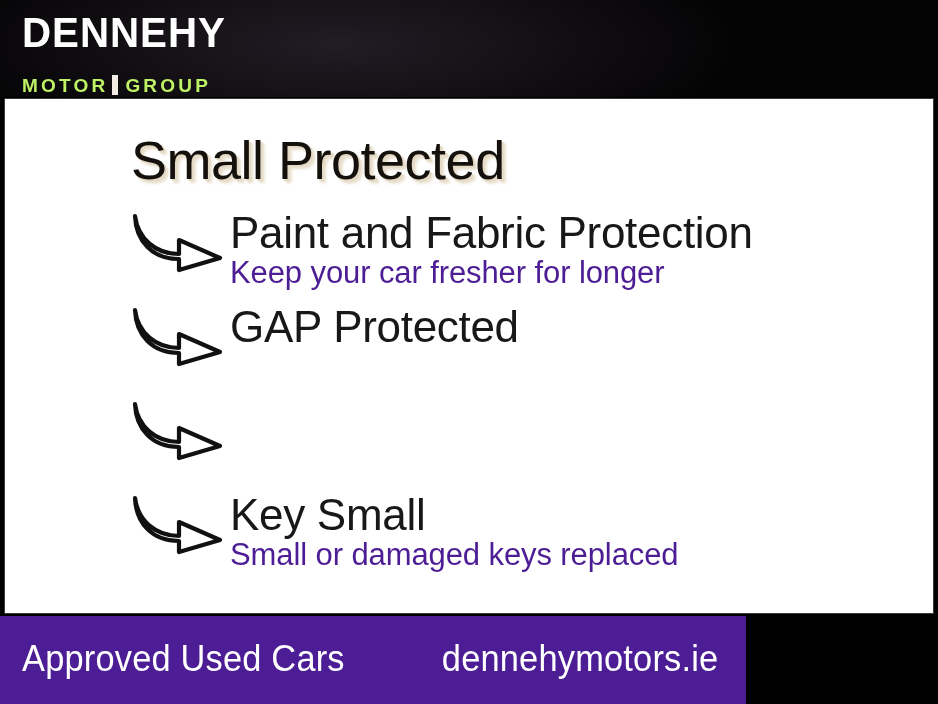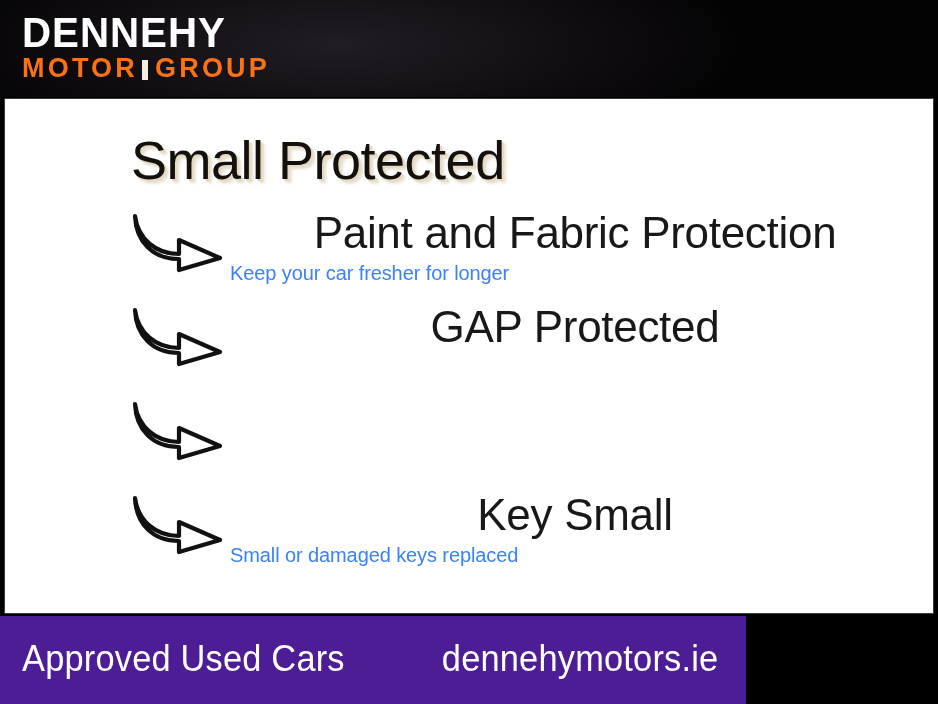--- a/index.html
+++ b/index.html
@@ -46,26 +46,26 @@
     line-height: 42px;
     font-weight: 700;
     color: #ffffff;
     letter-spacing: 1px;
     transform: scaleX(0.96);
     transform-origin: left center;
     white-space: nowrap;
   }
   .logo-sub {
     display: block;
-    margin-top: 3px;
-    font-size: 27px;
+    margin-top: 21px;
+    font-size: 19px;
     line-height: 22px;
     font-weight: 700;
     letter-spacing: 3.2px;
-    color: #f97316;
+    color: #bef264;
     white-space: nowrap;
   }
   .logo-sub .bar {
     display: inline-block;
     width: 6px;
     height: 20px;
     background: #f2ece2;
     vertical-align: -3px;
     margin: 0 7px 0 4px;
   }
@@ -129,29 +129,28 @@
     width: 690px;
   }
   .benefit-title {
     display: block;
     font-size: 44px;
     line-height: 52px;
     font-weight: 400;
     color: #18181a;
     letter-spacing: -0.3px;
     white-space: nowrap;
-    text-align: center;
   }
   .benefit-sub {
     display: block;
     margin-top: -1px;
-    font-size: 20px;
+    font-size: 31px;
     line-height: 30px;
     font-weight: 400;
-    color: #3b82f6;
+    color: #4c1d95;
     letter-spacing: -0.1px;
     white-space: nowrap;
   }
 
   
   .footer {
     position: absolute;
     left: 0;
     top: 616px;
     width: 746px;

